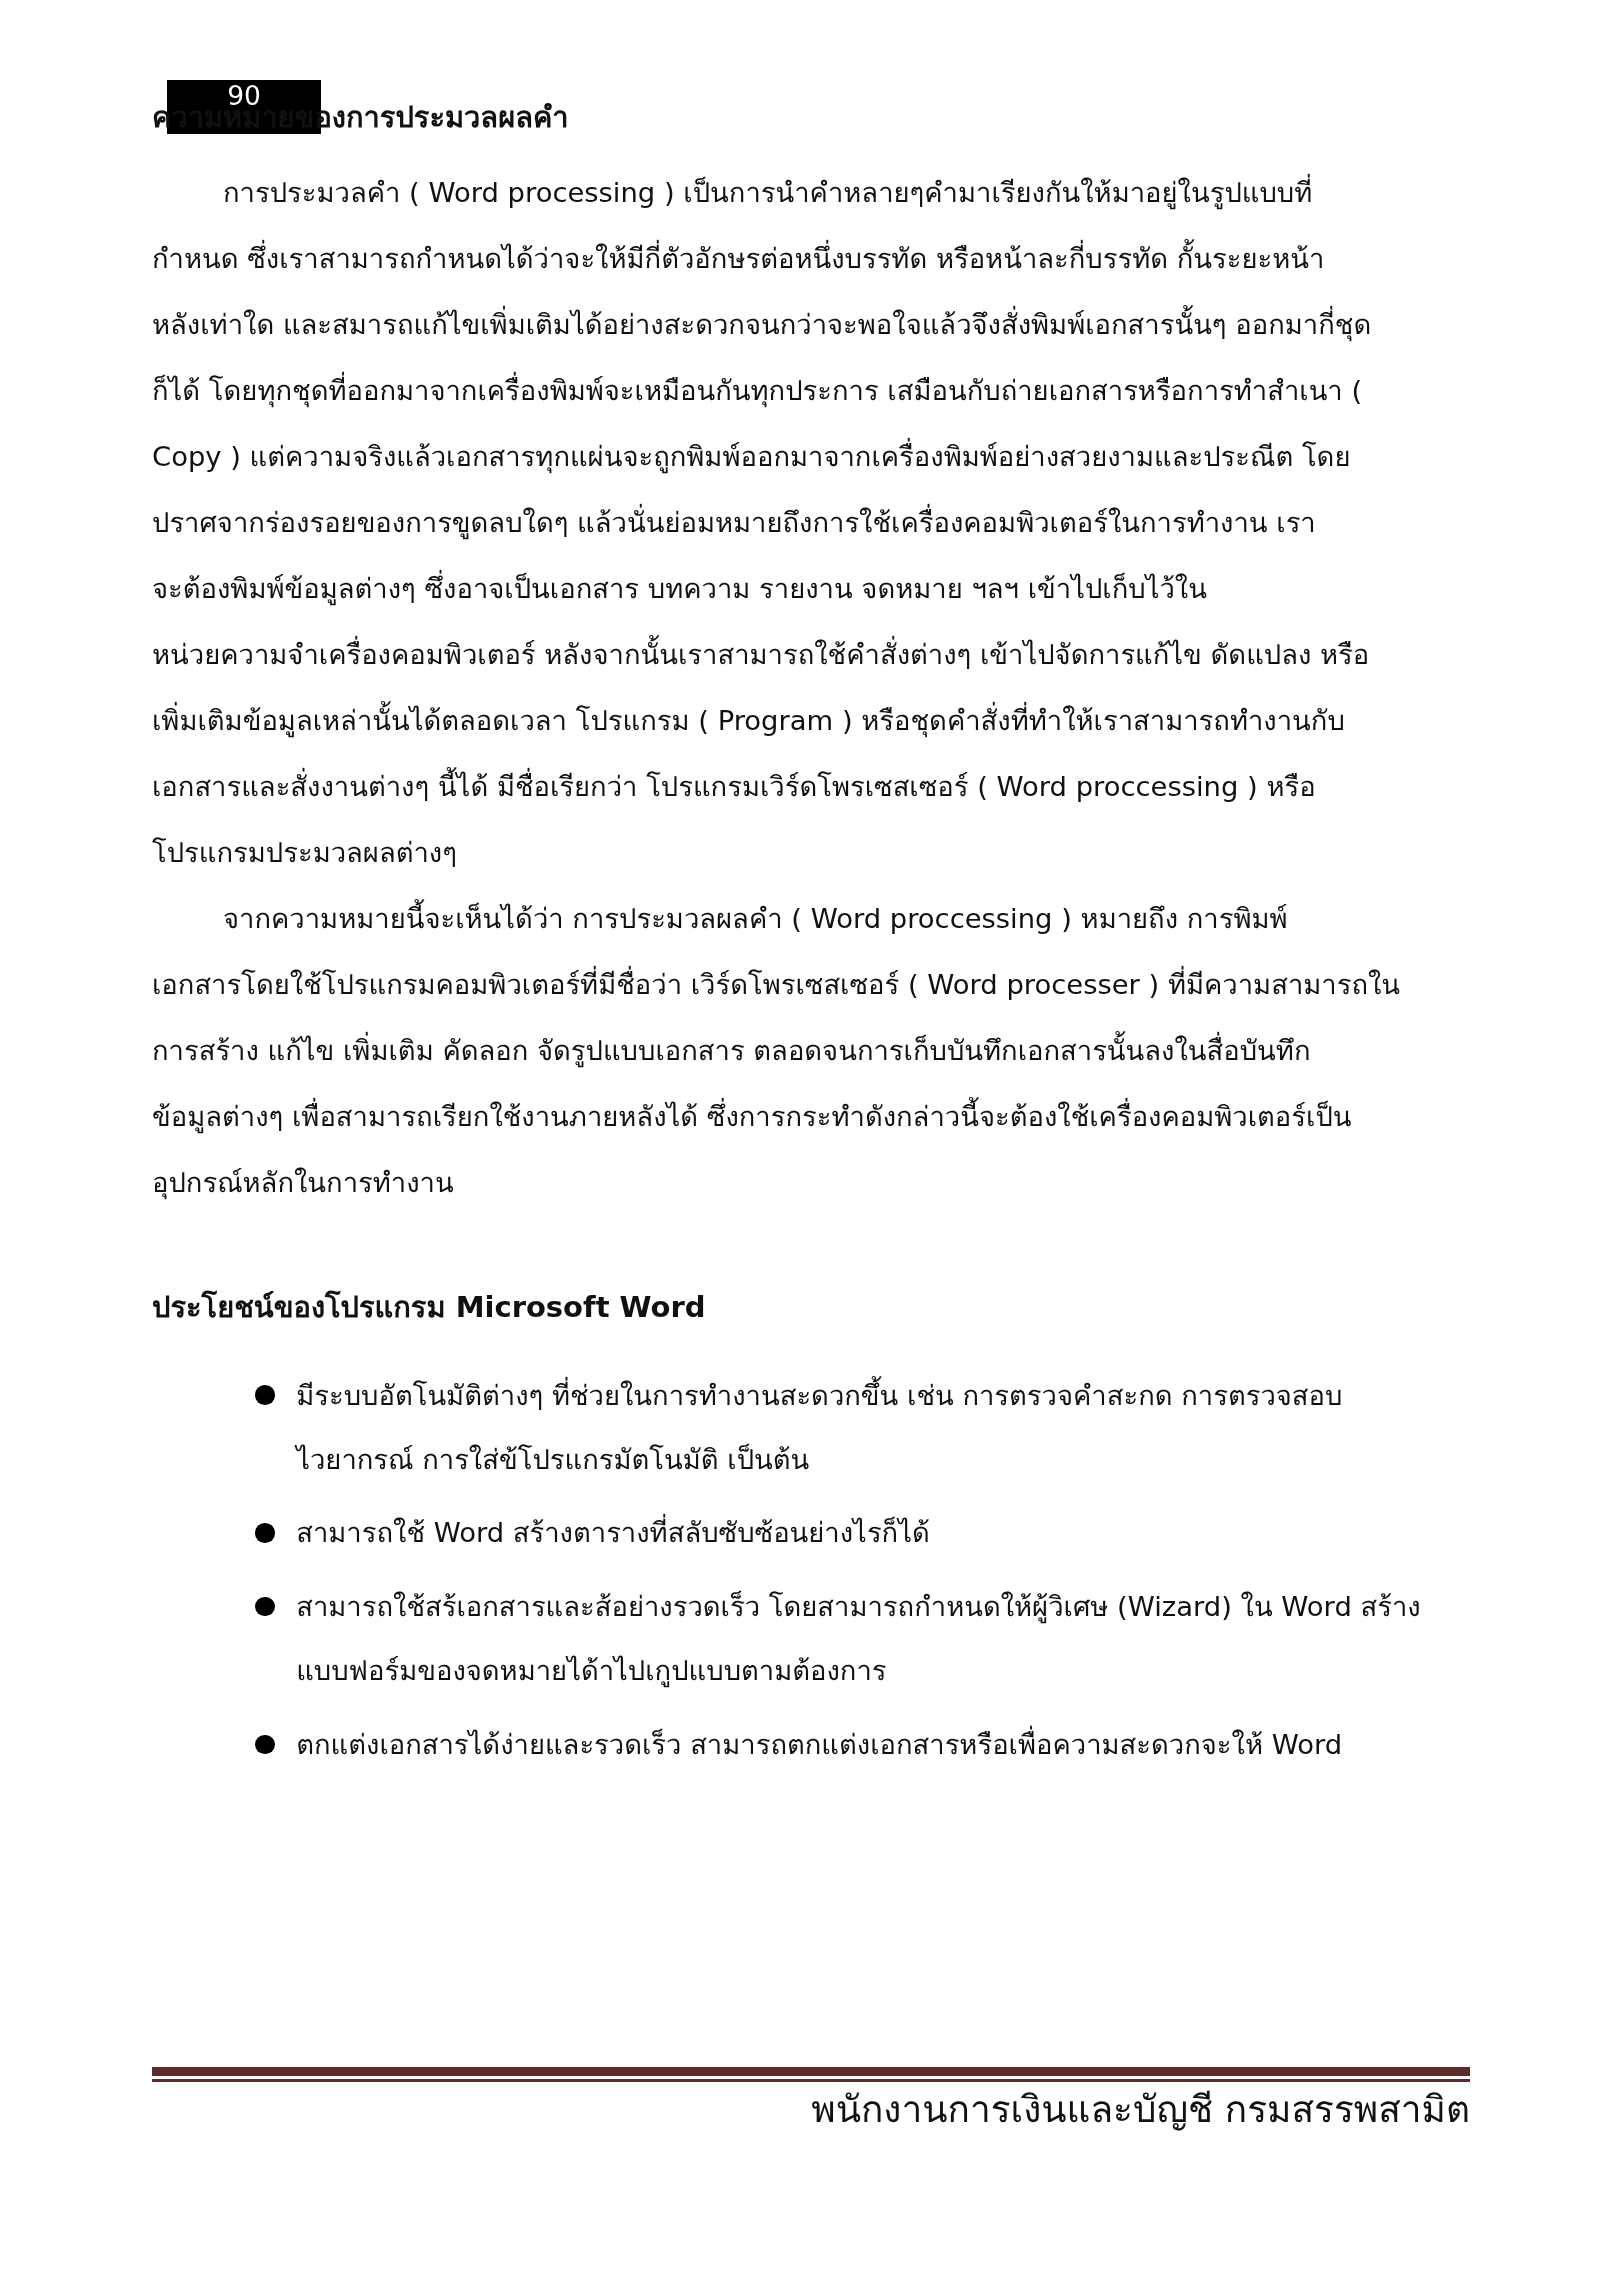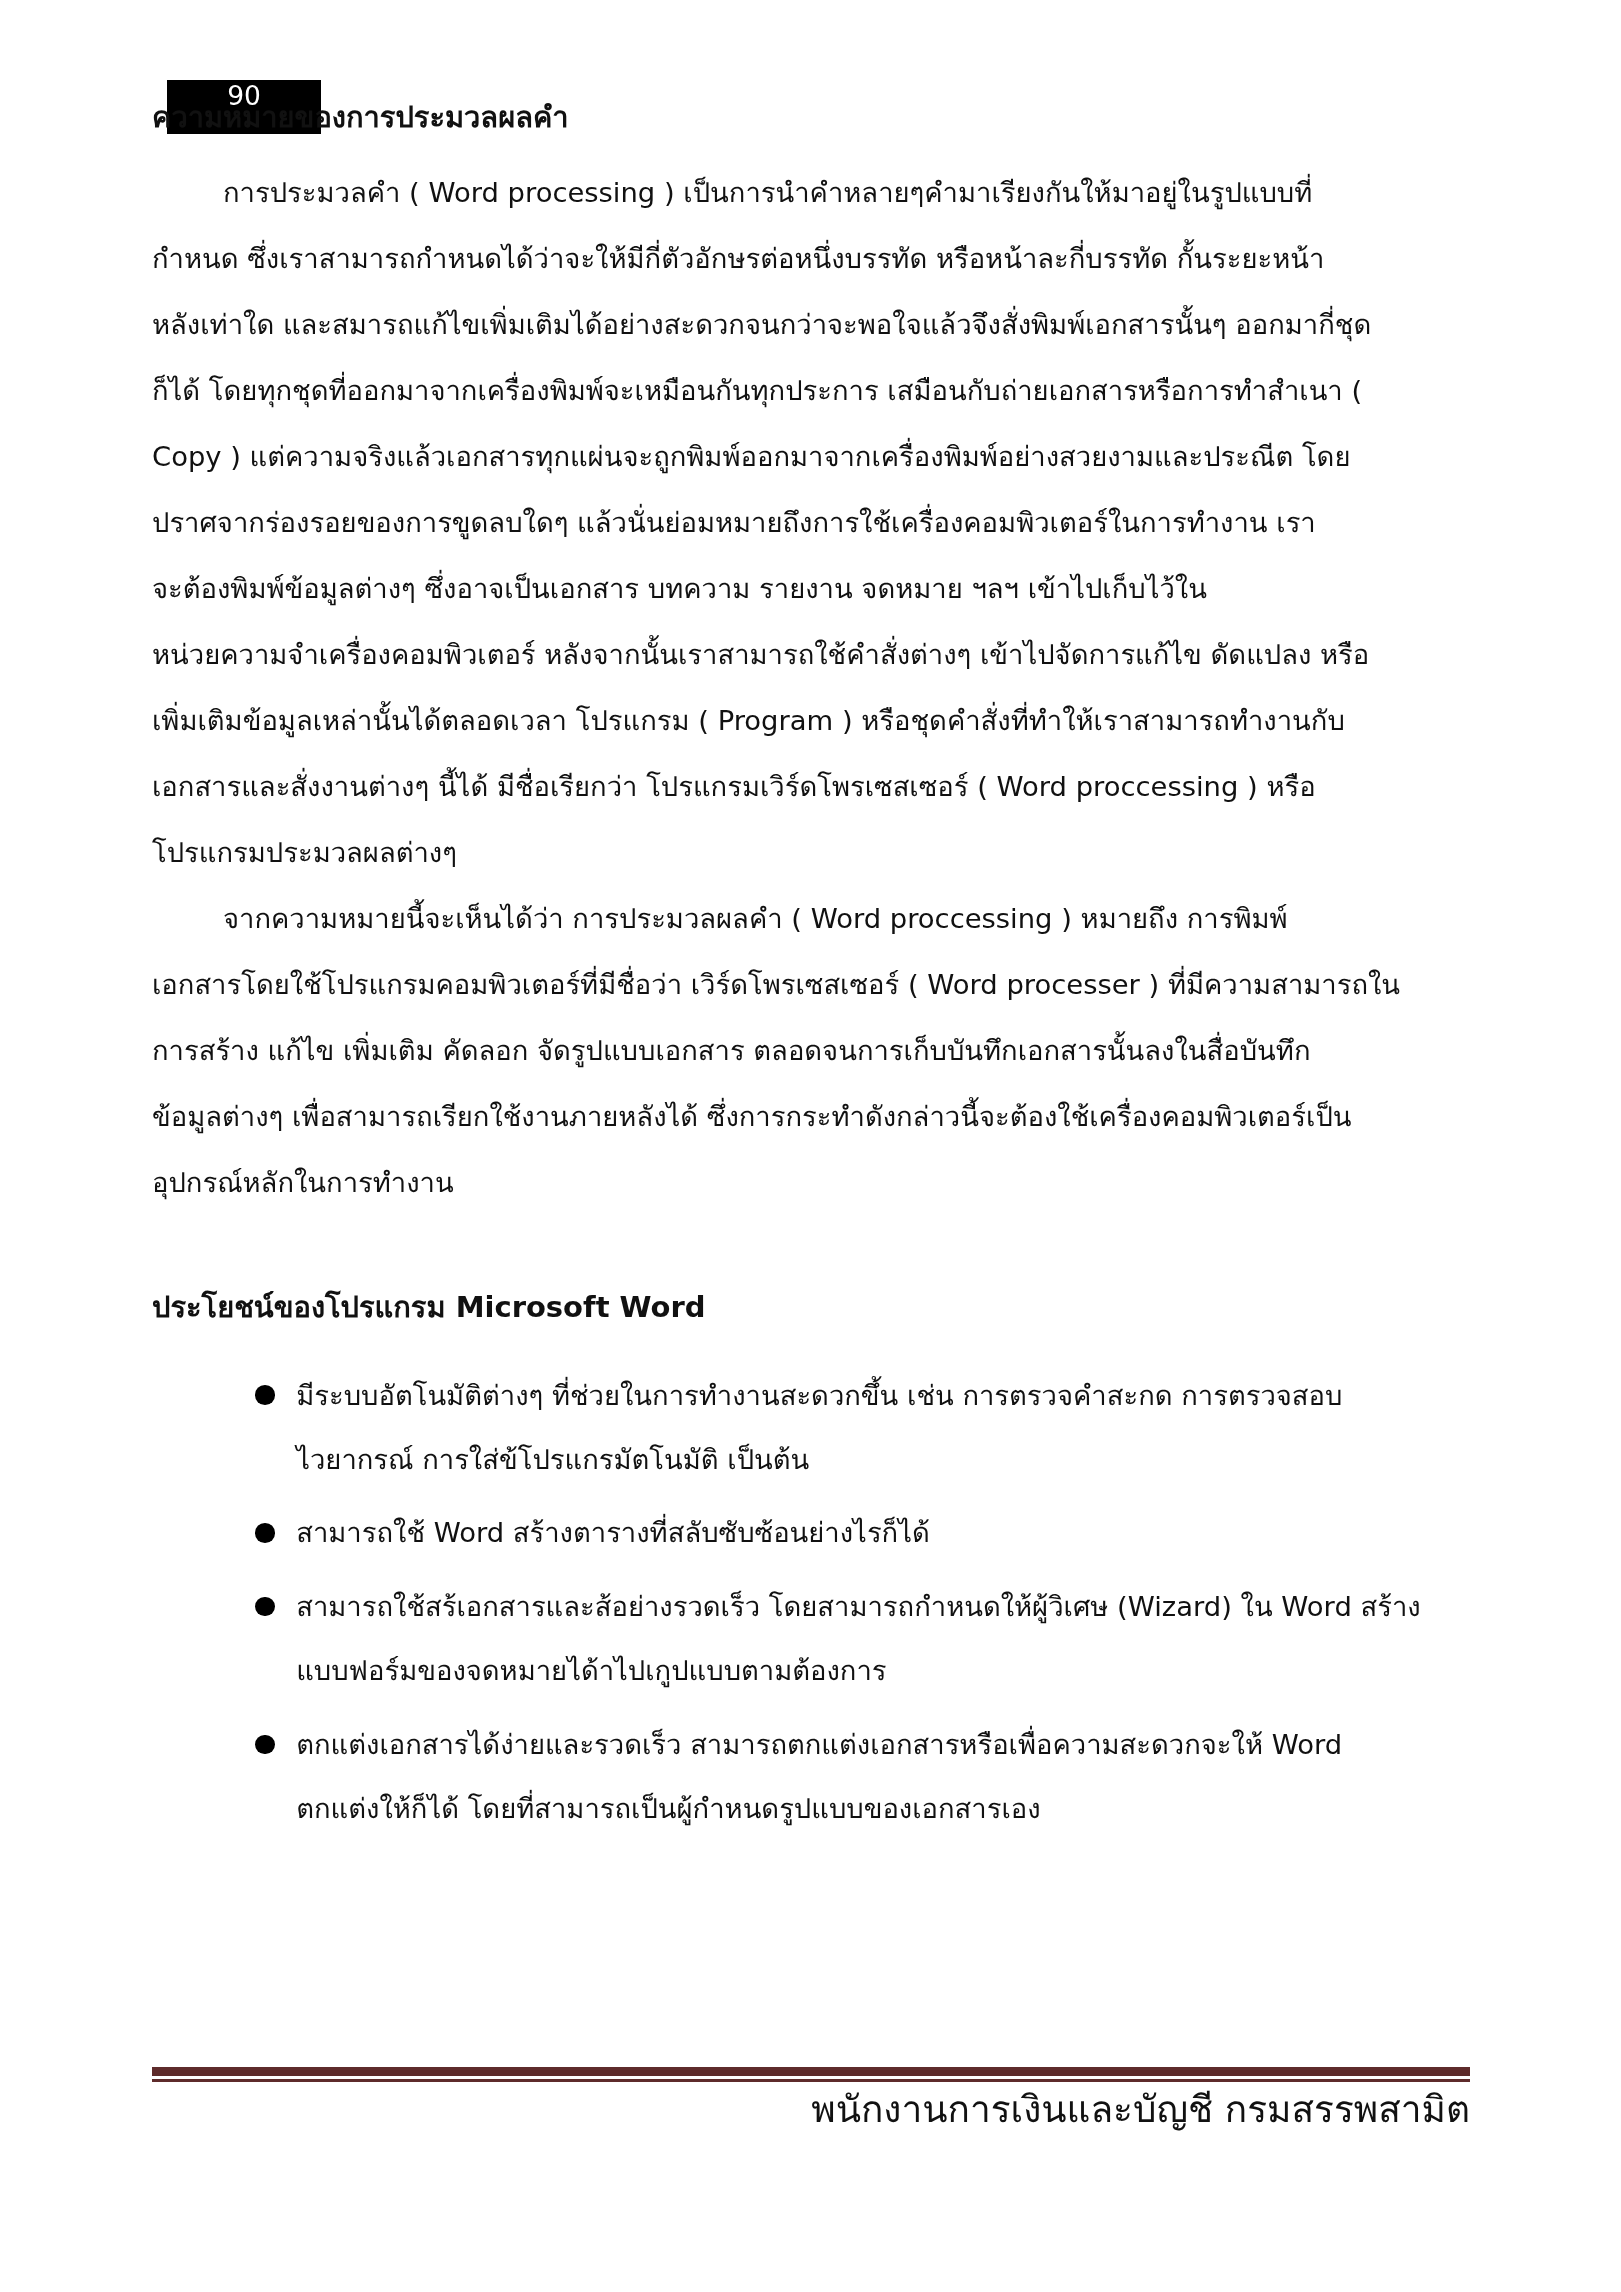--- a/index.html
+++ b/index.html
@@ -160,21 +160,20 @@
         <div class="bullet-lines">
           <div class="line">สามารถใช้สร้เอกสารและส้อย่างรวดเร็ว โดยสามารถกำหนดให้ผู้วิเศษ (Wizard) ใน Word สร้าง</div>
           <div class="line">แบบฟอร์มของจดหมายได้าไปเกูปแบบตามต้องการ</div>
         </div>
       </div>
 
       <div class="bullet-item">
         <span class="bullet-marker"></span>
         <div class="bullet-lines">
           <div class="line">ตกแต่งเอกสารได้ง่ายและรวดเร็ว สามารถตกแต่งเอกสารหรือเพื่อความสะดวกจะให้ Word</div>
-          <div class="line">ตกแต่งให้ก็ได้ โดยที่สามารถเป็นผู้กำหนดรูปแบบของเอกสารเอง</div>
         </div>
       </div>
 
     </div>
   </div>
 
   <div class="footer-rule-thick"></div>
   <div class="footer-rule-thin"></div>
   <div class="footer-text">พนักงานการเงินและบัญชี กรมสรรพสามิต</div>
 

